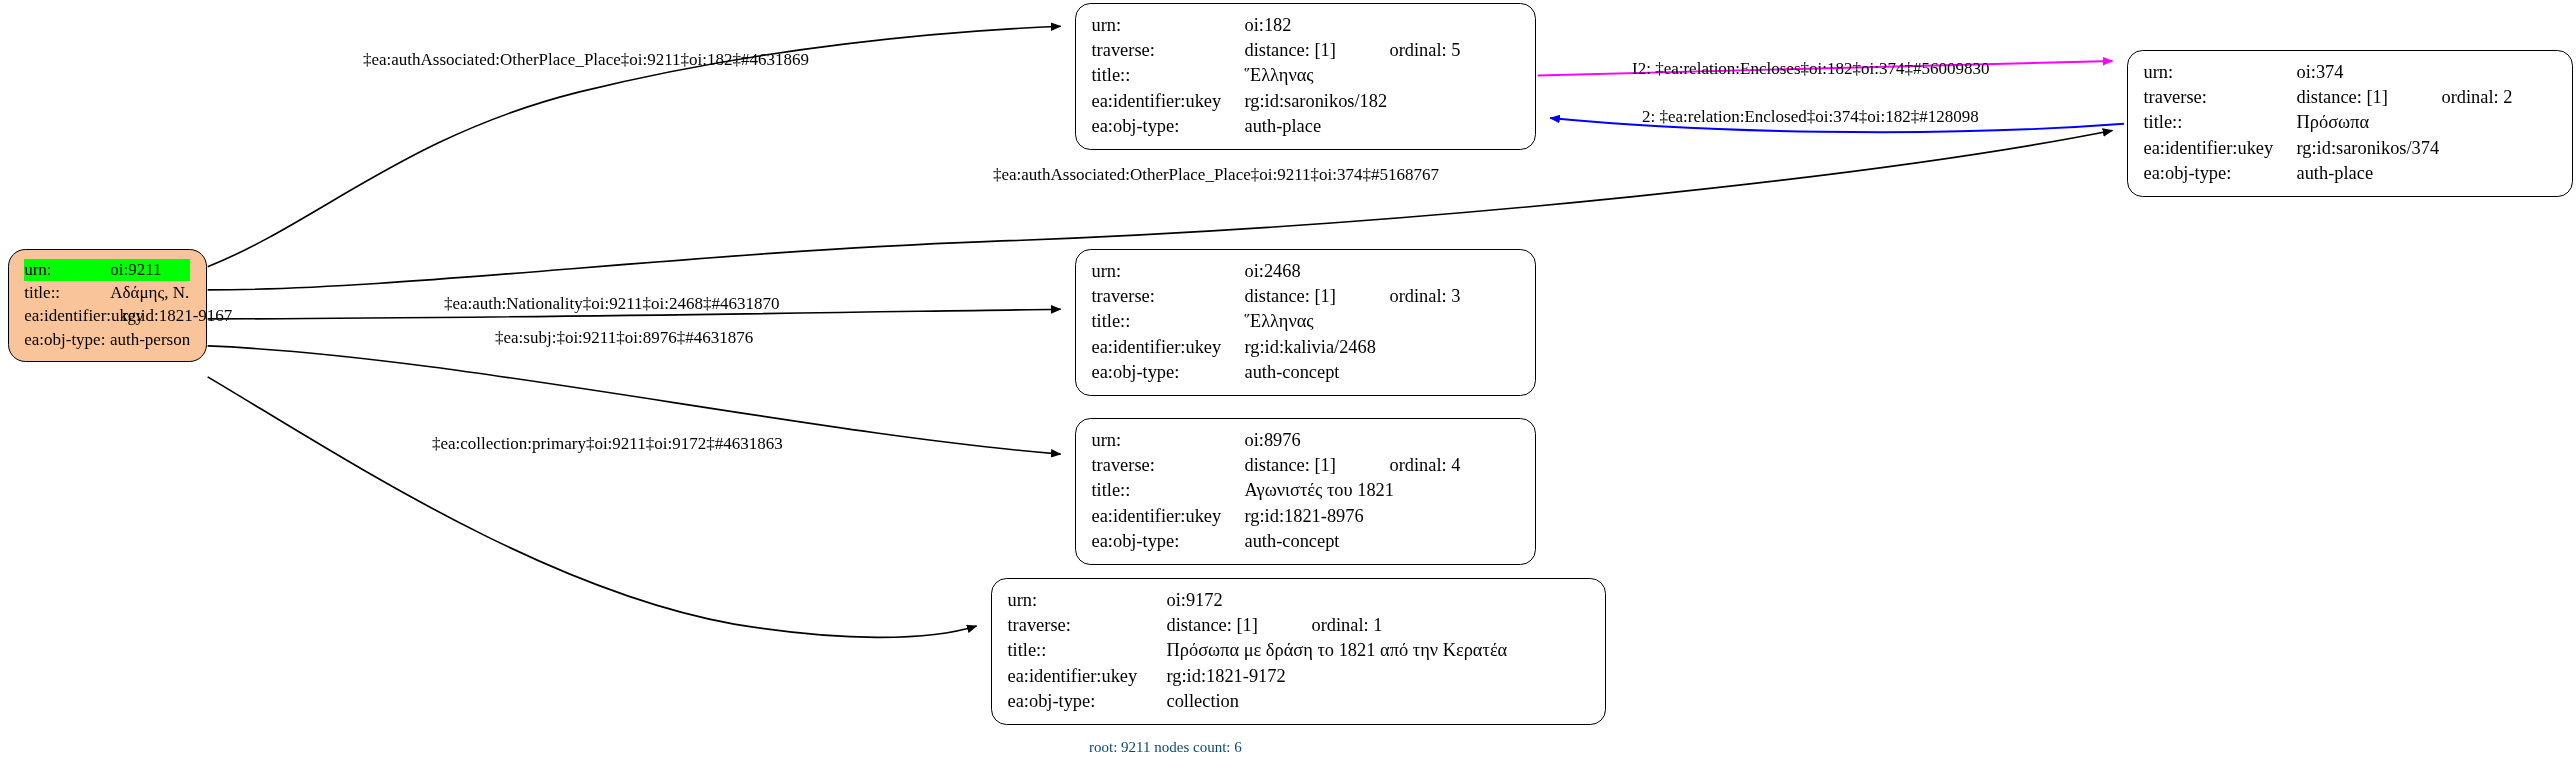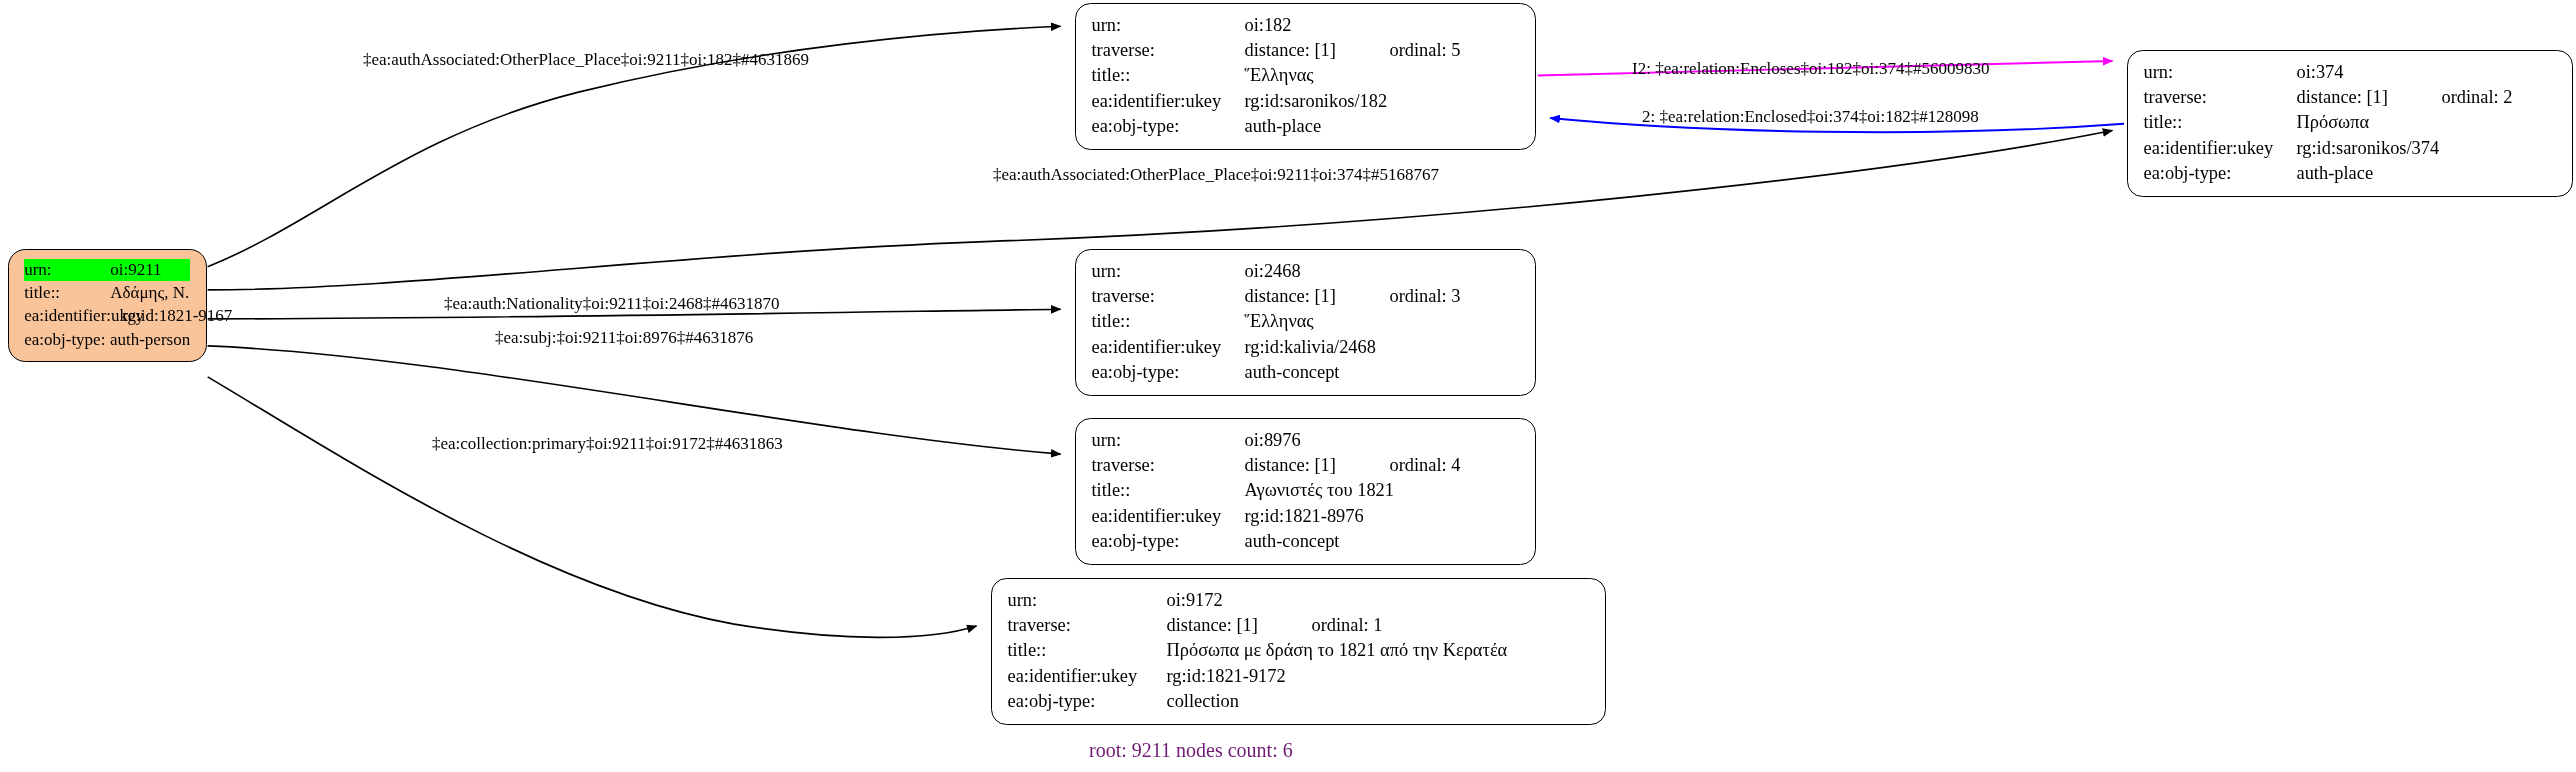--- a/index.html
+++ b/index.html
@@ -59,22 +59,22 @@
   .elabel{
     position:absolute;
     white-space:nowrap;
     font-size:17px;
     line-height:1;
     color:#000000;
   }
   .caption{
     position:absolute;
     white-space:nowrap;
-    font-size:20px;
-    color:#701a75;
+    font-size:15px;
+    color:#0c4a6e;
   }
 </style>
 </head>
 <body>
 
 <div id="graph">
 
   <svg class="edges" viewBox="0 0 2667 800" width="2576" height="773" xmlns="http://www.w3.org/2000/svg">
     <defs>
       <marker id="ah-black" markerWidth="11" markerHeight="9" refX="10" refY="4.5" orient="auto" markerUnits="userSpaceOnUse">

